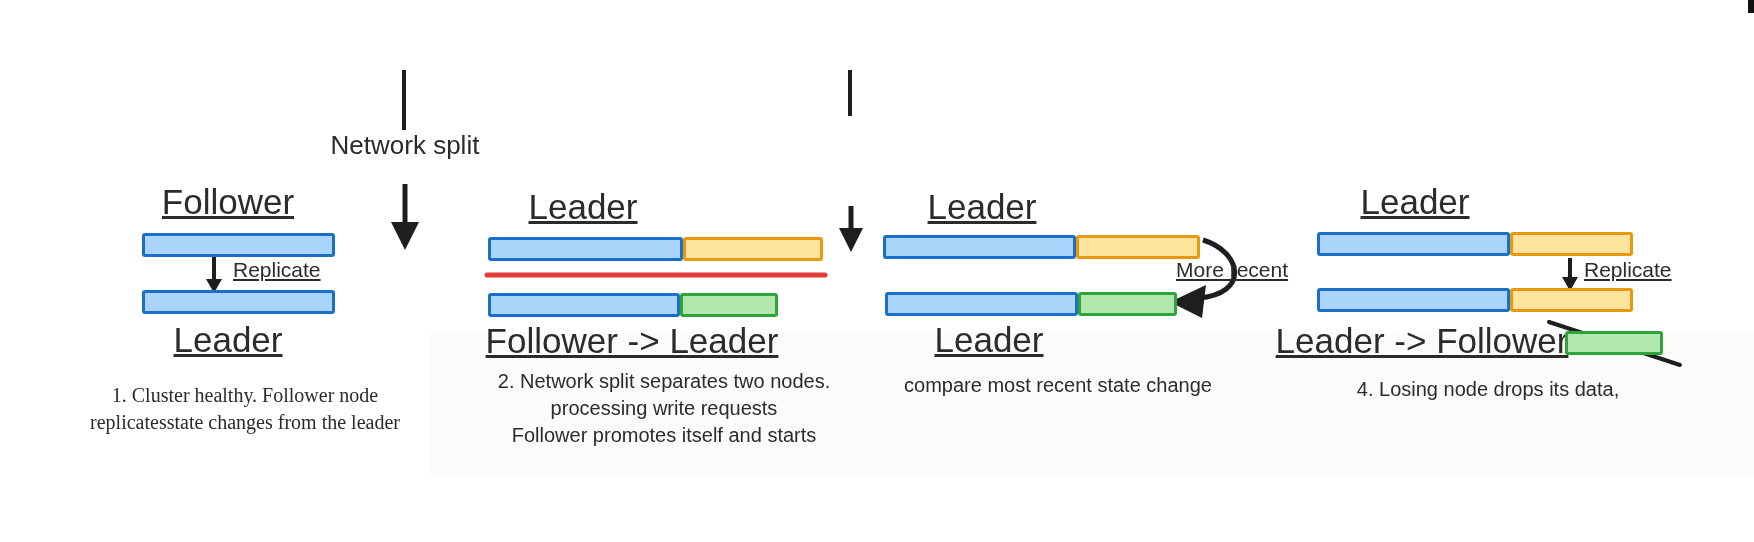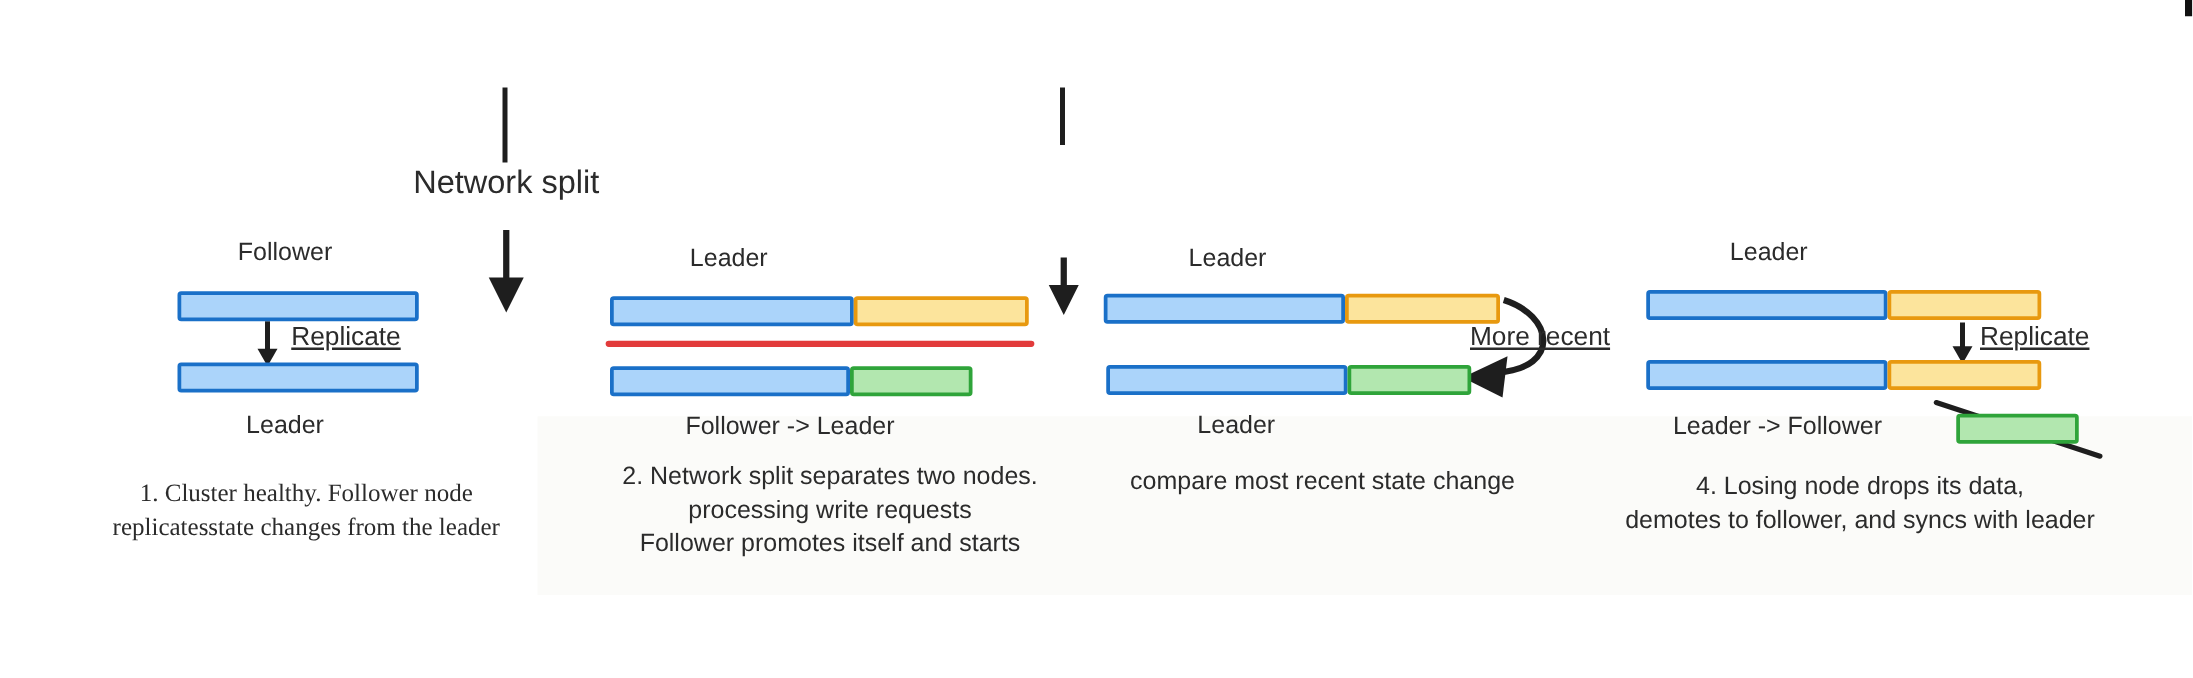--- a/index.html
+++ b/index.html
@@ -1,21 +1,21 @@
 <!DOCTYPE html>
 <html style="--bar-blue-fill: #ABD4FA; --bar-blue-border: #1A70C8; --bar-orange-fill: #FCE49C; --bar-orange-border: #E8990F; --bar-green-fill: #B2E7AF; --bar-green-border: #2FA43A; --split-line: #E23B3B; --ink: #1E1E1E; --text: #2B2B2B;"><head>
 <meta charset="utf-8">
 <style>
   html,body{margin:0;padding:0;background:#fff;}
   .canvas{
     position:relative;width:1754px;height:476px;background:#fff;overflow:hidden;
     font-family:"Liberation Sans","DejaVu Sans",sans-serif;color:var(--text,#2b2b2b);
   }
   .ctr{position:absolute;transform:translateX(-50%);white-space:nowrap;text-align:center;}
-  .node-label{font-size:20px;line-height:32px;color:var(--text);}
+  .node-label{font-size:35px;line-height:32px;color:var(--text);text-decoration:underline;}
   .divider-label{font-size:26px;line-height:34px;color:var(--text);}
   .small-label{position:absolute;font-size:21px;line-height:24px;white-space:nowrap;color:var(--text);text-decoration:underline;}
   .caption{font-size:20px;line-height:27px;color:var(--text);}
   .caption div{white-space:nowrap;}
   .bar{position:absolute;display:flex;}
   .seg{box-sizing:border-box;height:24px;border:3px solid;border-radius:3px;}
   .seg-blue{background:var(--bar-blue-fill);border-color:var(--bar-blue-border);}
   .seg-orange{background:var(--bar-orange-fill);border-color:var(--bar-orange-border);}
   .seg-green{background:var(--bar-green-fill);border-color:var(--bar-green-border);}
   .overlay{position:absolute;left:0;top:0;pointer-events:none;}
@@ -132,21 +132,20 @@
     <div class="bar" style="left:1317px;top:288px;">
       <div class="seg seg-blue" style="width:193px;"></div>
       <div class="seg seg-orange" style="width:123px;"></div>
     </div>
     <div class="ctr node-label" style="left:1422px;top:325px;">Leader -&gt; Follower</div>
     <div class="bar" style="left:1565px;top:331px;">
       <div class="seg seg-green" style="width:98px;"></div>
     </div>
     <div class="ctr caption" style="left:1488px;top:376px;">
       <div>4. Losing node drops its data,</div>
-      <div>demotes to follower, and syncs with leader</div>
     </div>
   </div>
 
   <div class="corner" style="left:1748px;top:0;width:6px;height:13px;"></div>
   <div class="corner" style="left:0;top:533px;width:9px;height:9px;"></div>
   <div class="corner" style="left:1751px;top:527px;width:3px;height:15px;"></div>
 
 </div>
 
 </body></html>

